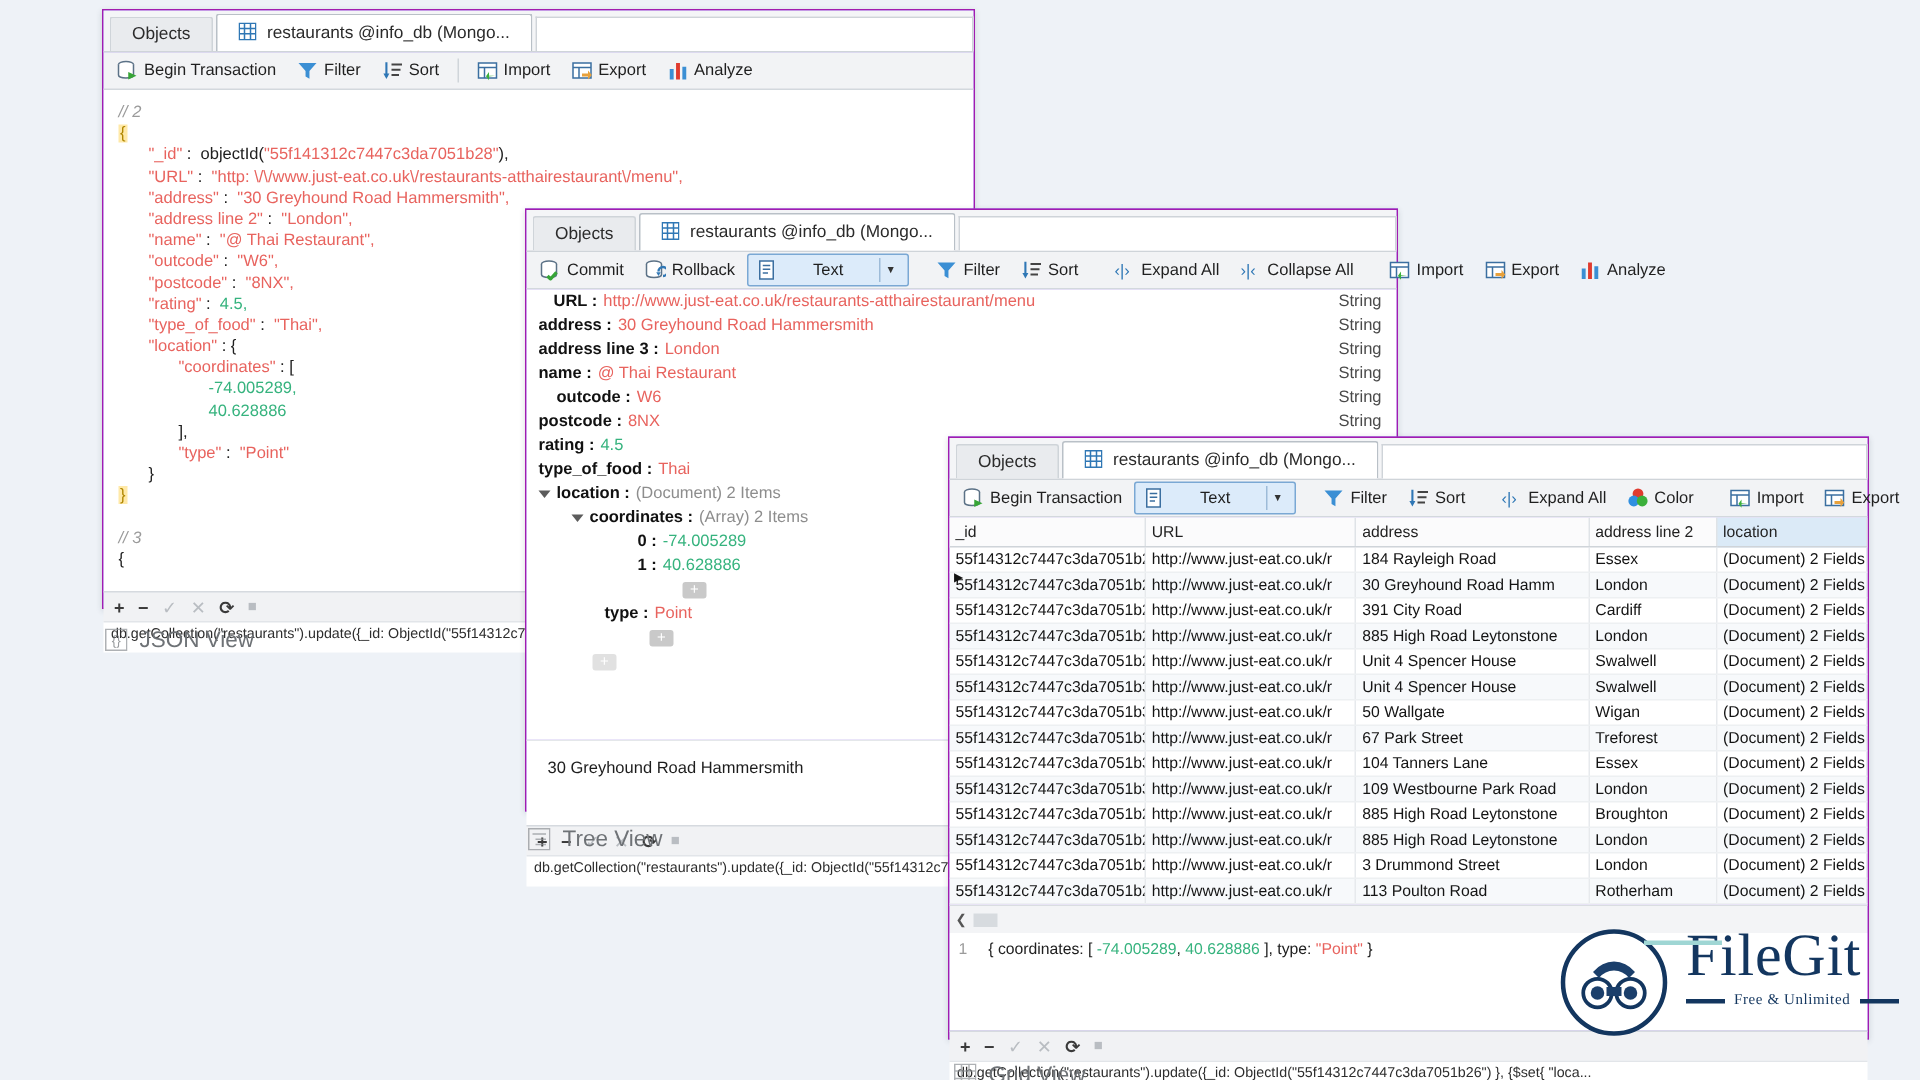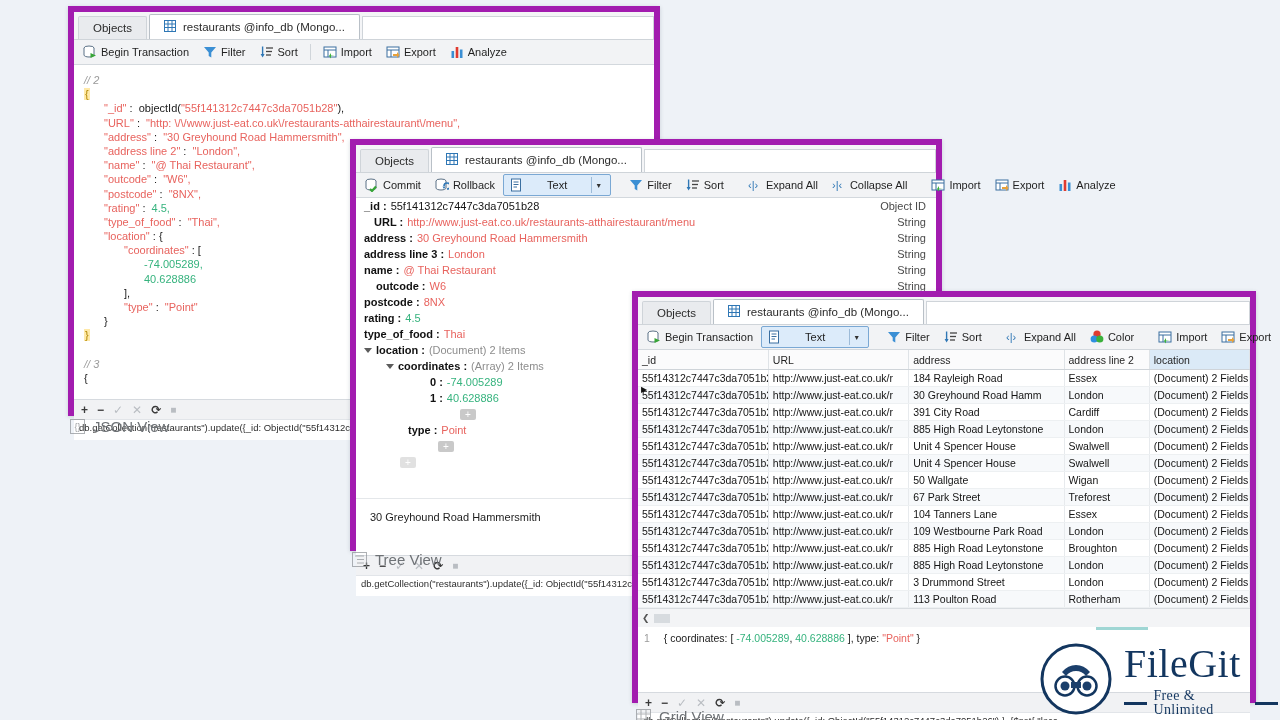--- a/index.html
+++ b/index.html
@@ -5,21 +5,21 @@
   html,body{margin:0;padding:0;}
   body{
     width:1280px;height:720px;overflow:hidden;
     background:#eef2f7;
     font-family:"Liberation Sans","DejaVu Sans",sans-serif;
     -webkit-font-smoothing:antialiased;
   }
   .stage{position:relative;width:1280px;height:720px;}
 
   
-  .window{position:absolute;background:#8b5cf6;border:6px solid #a21caf;
+  .window{position:absolute;background:#8b5cf6;border:1px solid #a21caf;
           box-shadow:0 1px 4px rgba(40,55,70,.18);}
   .tabstrip{display:flex;align-items:flex-end;height:27px;background:#f4f5f7;
             border-bottom:1px solid #cfd4d9;padding-left:4px;}
   .tab{height:22px;line-height:22px;padding:0 14px;font-size:11.5px;color:#2b2b2b;
        background:#e9ebee;border:1px solid #cfd4d9;border-bottom:none;margin-right:2px;
        border-radius:2px 2px 0 0;display:flex;align-items:center;gap:5px;}
   .tab.active{background:#ffffff;border-color:#b9c0c7;height:24px;line-height:24px;}
   .tab-fill{flex:1;height:22px;background:#ffffff;border:1px solid #cfd4d9;border-bottom:none;}
 
   .toolbar{display:flex;align-items:center;height:24px;background:#f2f3f5;
@@ -89,28 +89,28 @@
            justify-content:center;color:#111;font-size:8px;}
   .gridsplit{height:18px;background:#f3f4f6;border-top:1px solid #d9dde1;display:flex;align-items:center;
              padding:0 4px;gap:4px;}
   .gridsplit .arr{font-size:9px;color:#555;}
   .gridsplit .thumb{width:16px;height:9px;background:#d7dbdf;}
   .jsondetail{height:60px;background:#fff;font-size:10.5px;padding:5px 0 0 6px;display:flex;gap:14px;}
   .jsondetail .ln{color:#9b9b9b;}
 
   
   #filegit{position:absolute;left:1038px;top:617px;width:240px;height:100px;
-           display:flex;align-items:flex-end;gap:10px;}
+           display:flex;align-items:flex-start;gap:10px;}
   .fg-mark{width:76px;height:76px;flex:none;}
   .fg-text{display:flex;flex-direction:column;line-height:1;}
   .fg-name{font-family:"Liberation Serif","DejaVu Serif",serif;font-size:40px;color:#13365f;
            letter-spacing:.5px;}
   .fg-sub{display:flex;align-items:center;gap:6px;margin-top:5px;}
   .fg-sub .bar{height:3px;width:26px;background:#13365f;}
-  .fg-sub .txt{font-family:"Liberation Serif","DejaVu Serif",serif;font-size:14px;color:#13365f;
+  .fg-sub .txt{font-family:"Liberation Serif","DejaVu Serif",serif;font-size:10px;color:#13365f;
                letter-spacing:.4px;}
   .fg-topline{position:absolute;left:58px;top:10px;width:52px;height:3px;background:#9fd6d4;}
 </style>
 </head>
 <body>
 
 <div class="stage">
 
   <div class="window" id="json-window">
     <div class="tabstrip">
@@ -365,25 +365,20 @@
               <rect x="1.5" y="6" width="2.6" height="7" fill="#3b8fd4"></rect>
               <rect x="5.7" y="2" width="2.6" height="11" fill="#e03b2f"></rect>
               <rect x="9.9" y="4.5" width="2.6" height="8.5" fill="#3b8fd4"></rect>
             </svg>
           </span>
           <span>Analyze</span>
         </div>
       </div>
 
     <div class="treebody" id="tree-body">
-        <div class="trow" style="padding-left: 8px;">
-          <span class="tname">_id :</span>
-          <span class="tval" style="color: rgb(20, 20, 20);">55f141312c7447c3da7051b28</span>
-          <span class="ttype">Object ID</span>
-        </div>
         <div class="trow" style="padding-left: 18px;">
           <span class="tname">URL :</span>
           <span class="tval" style="color: rgb(232, 99, 94);">http://www.just-eat.co.uk/restaurants-atthairestaurant/menu</span>
           <span class="ttype">String</span>
         </div>
         <div class="trow" style="padding-left: 8px;">
           <span class="tname">address :</span>
           <span class="tval" style="color: rgb(232, 99, 94);">30 Greyhound Road Hammersmith</span>
           <span class="ttype">String</span>
         </div>

